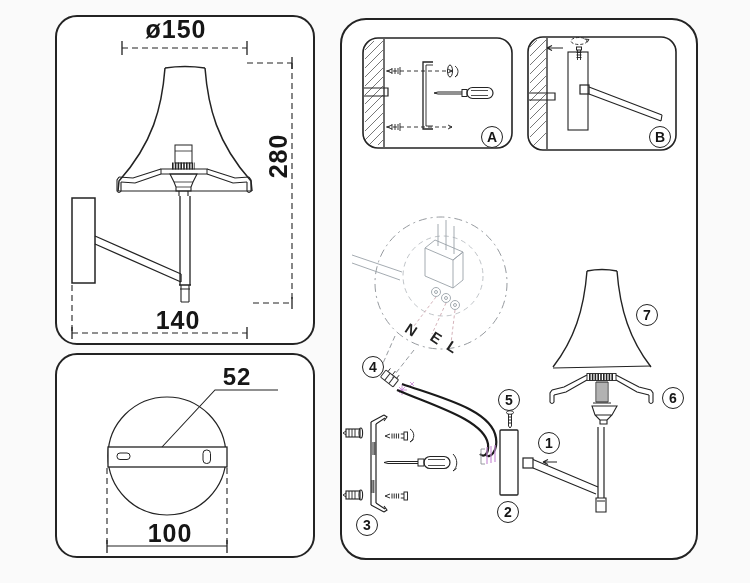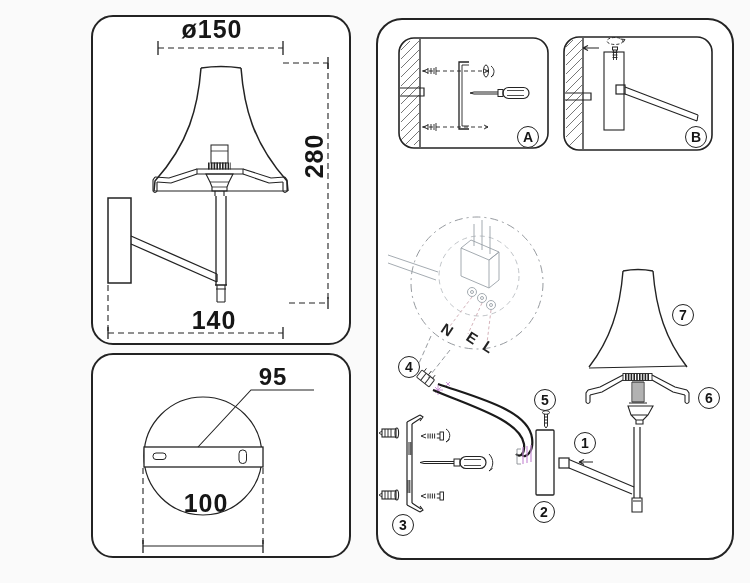--- a/index.html
+++ b/index.html
@@ -2,21 +2,21 @@
 <html><head>
 <meta charset="utf-8">
 <style>
   html,body{margin:0;padding:0;}
   body{
     width:750px;height:583px;position:relative;
     background:#fafafa;
     font-family:"Liberation Sans",sans-serif;
     overflow:hidden;
   }
-  .stage{position:absolute;inset:0;margin-left:36px;}
+  .stage{position:absolute;inset:0;}
   .panel{
     position:absolute;background:#ffffff;border:2px solid #232323;
     border-radius:22px;box-sizing:border-box;
   }
   .panel svg{position:absolute;left:-2px;top:-2px;}
   .dim{
     position:absolute;color:#161616;font-weight:600;text-align:center;
     font-size:25px;letter-spacing:1px;line-height:24px;height:24px;
   }
   .dim.rot{transform:rotate(-90deg);transform-origin:center;}
@@ -270,22 +270,22 @@
         <path d="M247,253 C244,292 234,322 213,349"></path>
         <path d="M277,253 C280,292 290,322 311,349"></path>
         <path d="M213,350 L311,348" stroke-width="1.1"></path>
       </g>
     </svg>
   </div>
 
   <div class="dim" style="left:140px;top:17px;width:72px;">ø150</div>
   <div class="dim rot" style="left:242px;top:144px;width:72px;">280</div>
   <div class="dim" style="left:142px;top:308px;width:72px;">140</div>
-  <div class="dim" style="left:207px;top:365px;width:60px;font-size:24px;">95</div>
-  <div class="dim" style="left:134px;top:491px;width:72px;">100</div>
+  <div class="dim" style="left:207px;top:365px;width:60px;font-size:24px;">52</div>
+  <div class="dim" style="left:134px;top:521px;width:72px;">100</div>
 
   <div class="badge" style="left:481px;top:126px;">A</div>
   <div class="badge" style="left:649px;top:126px;">B</div>
   <div class="badge" style="left:538px;top:432px;">1</div>
   <div class="badge" style="left:497px;top:501px;">2</div>
   <div class="badge" style="left:356px;top:514px;">3</div>
   <div class="badge" style="left:362px;top:356px;">4</div>
   <div class="badge" style="left:498px;top:389px;">5</div>
   <div class="badge" style="left:662px;top:387px;">6</div>
   <div class="badge" style="left:636px;top:304px;">7</div>

